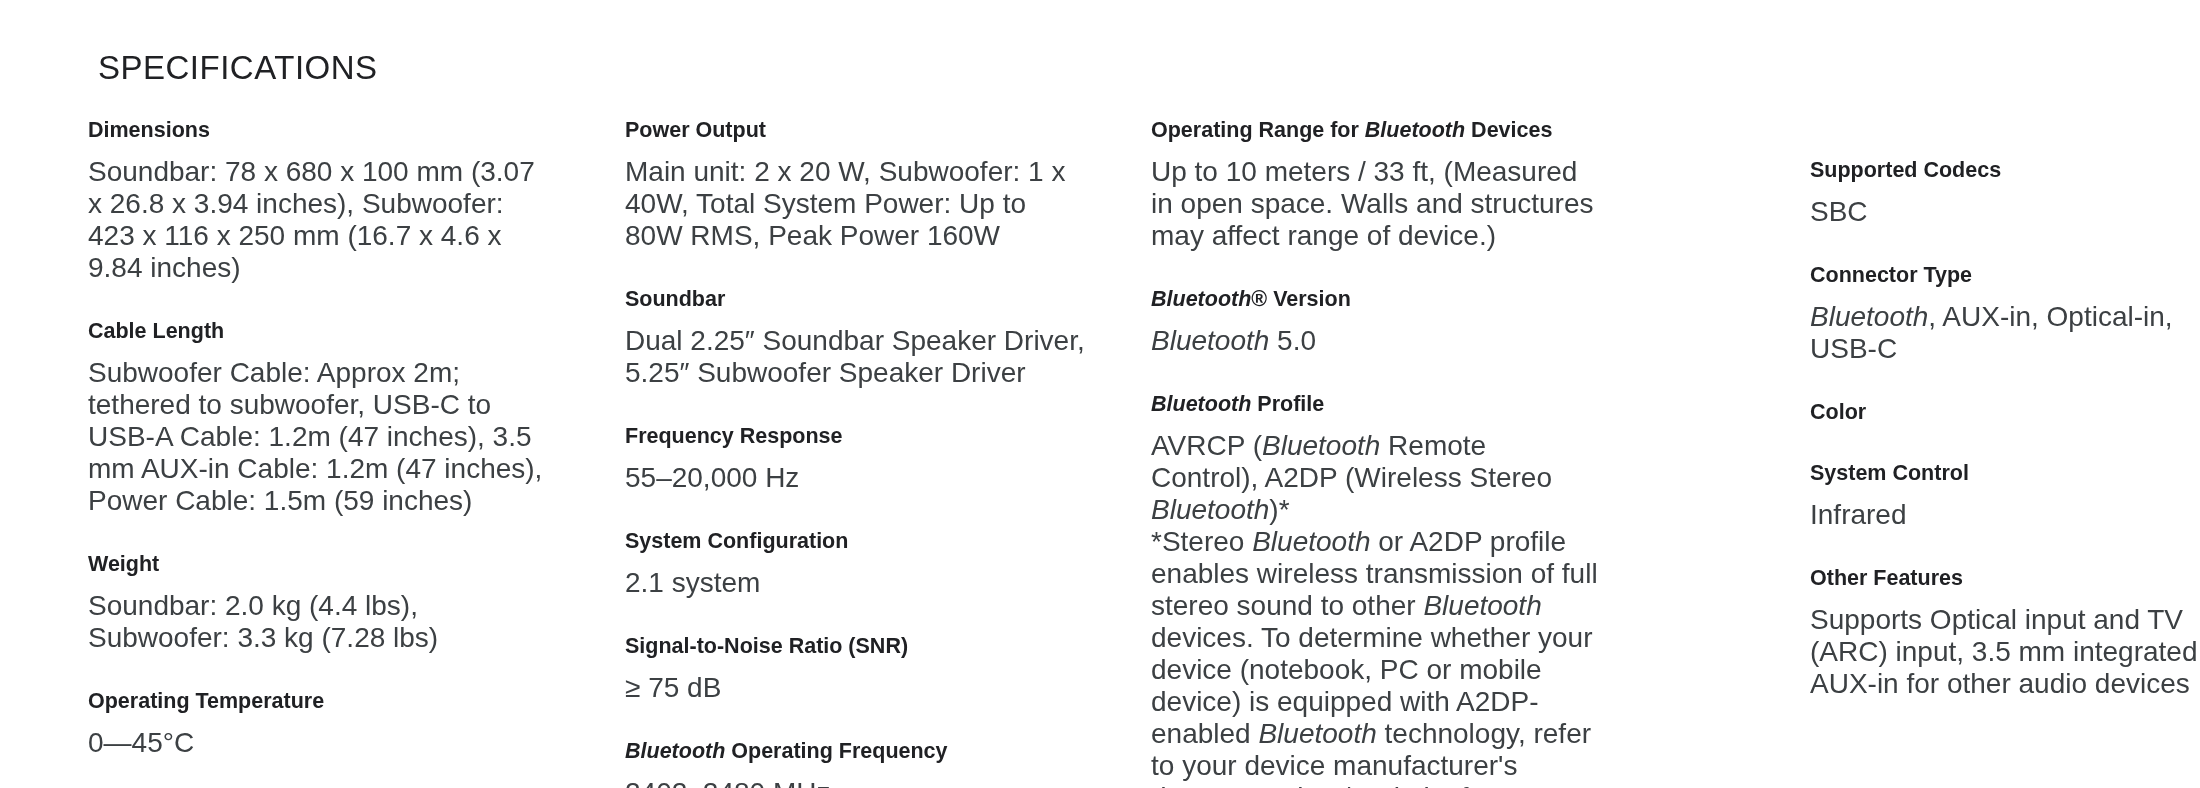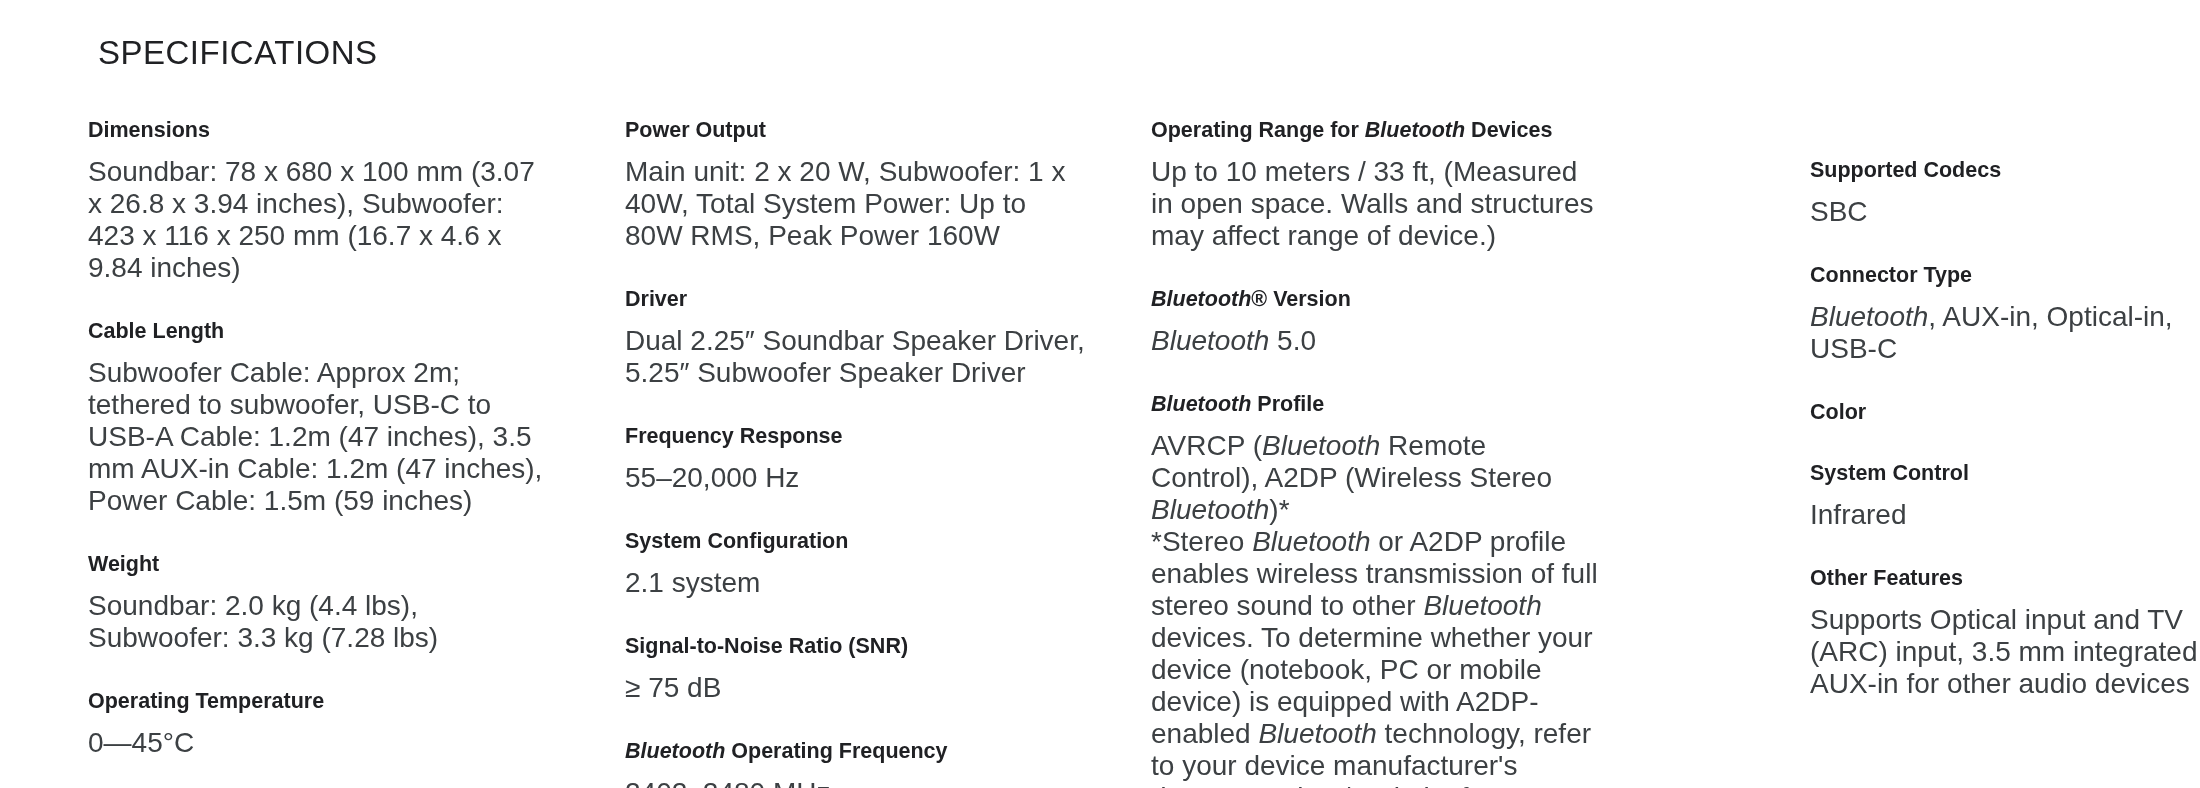--- a/index.html
+++ b/index.html
@@ -12,21 +12,21 @@
     width: 2200px;
     height: 788px;
     background: var(--background);
     font-family: "Liberation Sans", "DejaVu Sans", sans-serif;
     overflow: hidden;
     position: relative;
   }
   .page-title {
     position: absolute;
     left: 98px;
-    top: 33px;
+    top: 48px;
     font-size: 33px;
     font-weight: 400;
     letter-spacing: 0.5px;
     color: var(--heading);
     line-height: 40px;
   }
   .spec-col {
     position: absolute;
     top: 116px;
   }
@@ -73,21 +73,21 @@
     <p class="spec-body">0—45°C</p>
   </div>
 </div>
 
 <div class="spec-col col-2">
   <div class="section">
     <h3 class="spec-heading">Power Output</h3>
     <p class="spec-body">Main unit: 2 x 20 W, Subwoofer: 1 x 40W, Total System Power: Up to 80W RMS, Peak Power 160W</p>
   </div>
   <div class="section">
-    <h3 class="spec-heading">Driver</h3>
+    <h3 class="spec-heading">Soundbar</h3>
     <p class="spec-body">Dual 2.25″ Soundbar Speaker Driver, 5.25″ Subwoofer Speaker Driver</p>
   </div>
   <div class="section">
     <h3 class="spec-heading">Frequency Response</h3>
     <p class="spec-body">55–20,000 Hz</p>
   </div>
   <div class="section">
     <h3 class="spec-heading">System Configuration</h3>
     <p class="spec-body">2.1 system</p>
   </div>

